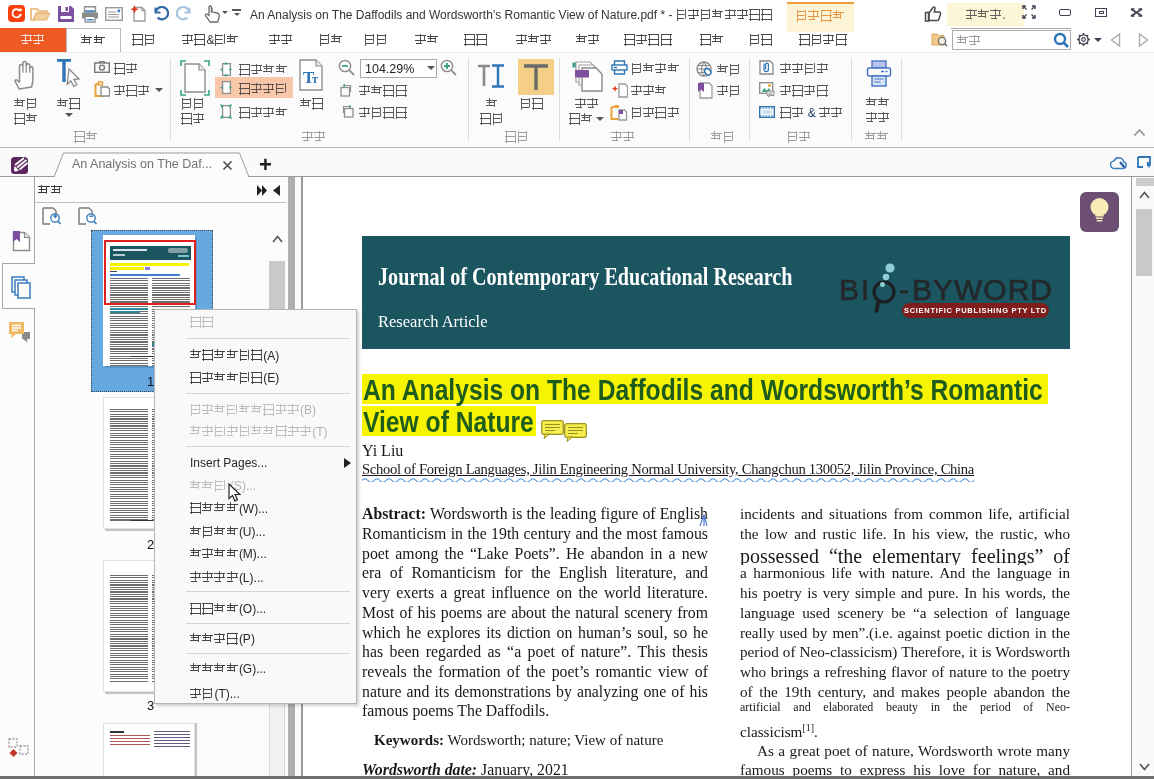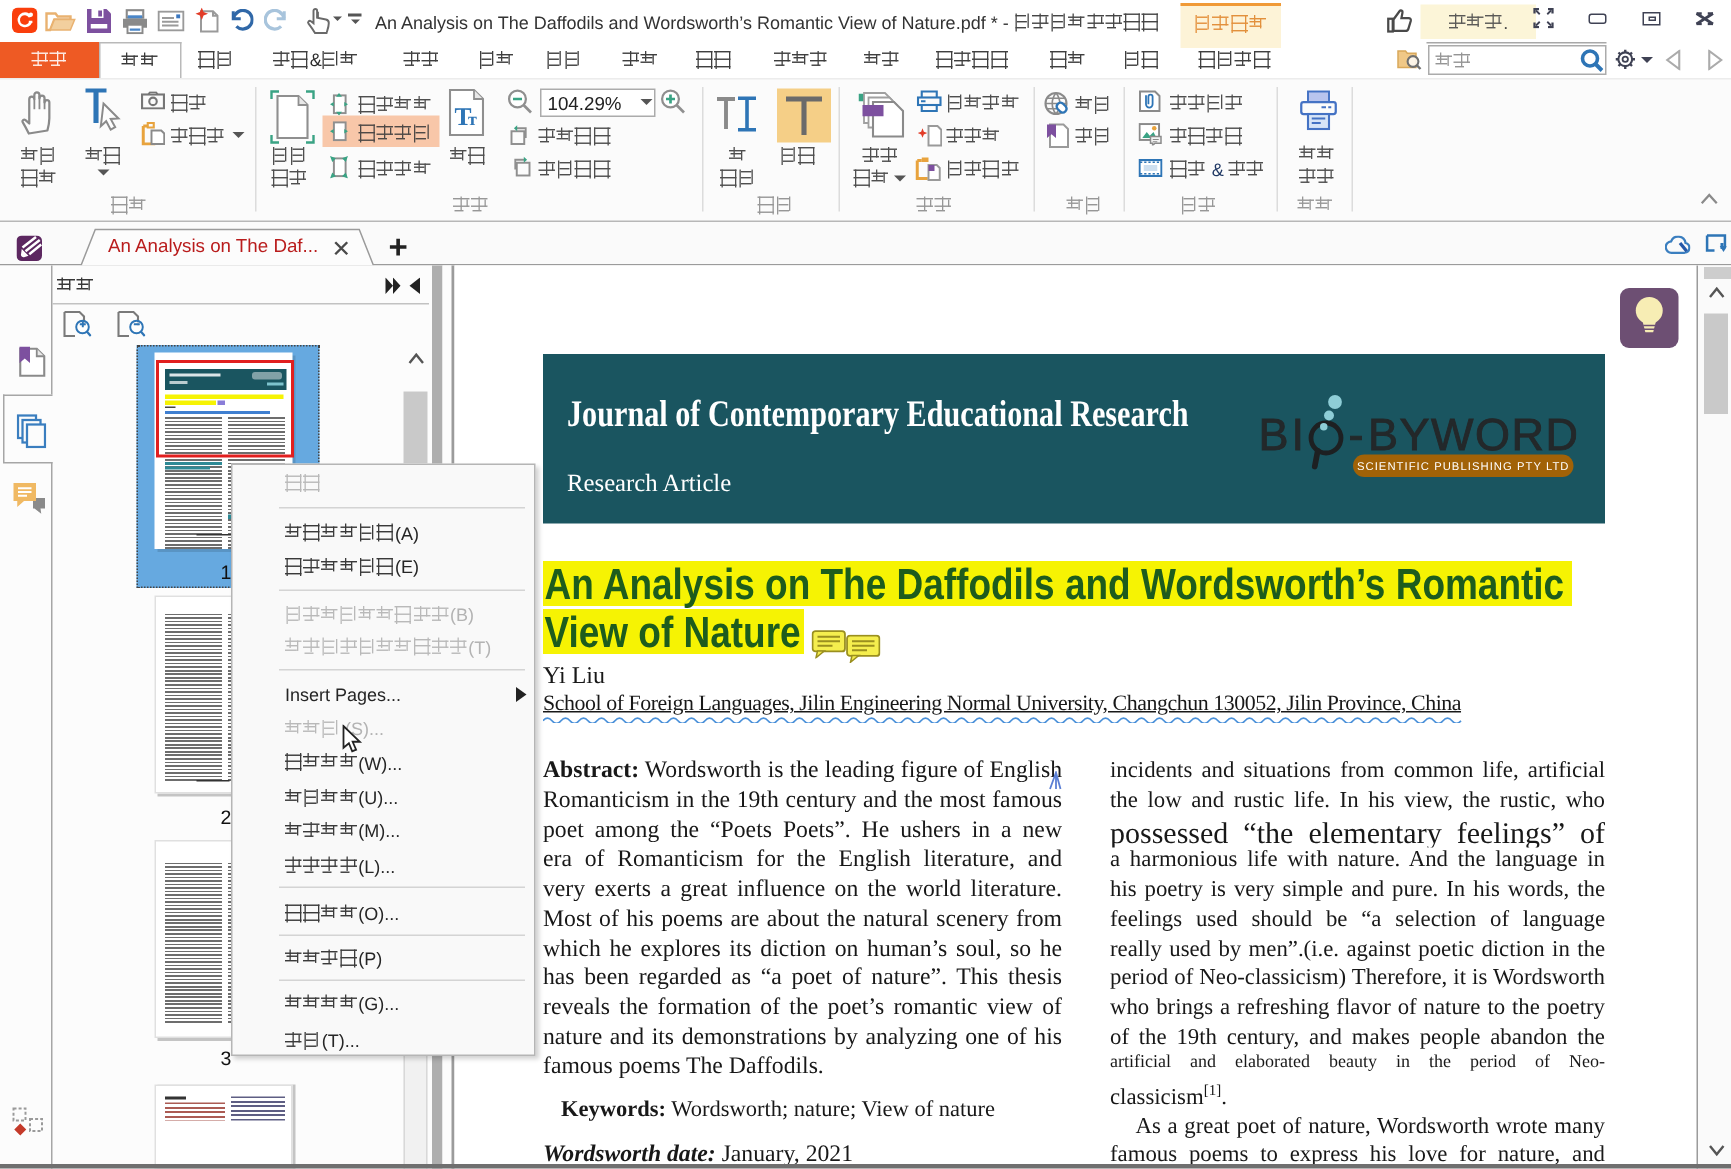--- a/index.html
+++ b/index.html
@@ -326,21 +326,21 @@
 <svg class="a" style="left:11px;top:157px" width="17" height="17" viewBox="0 0 17 17">
 <rect width="17" height="17" rx="3.5" fill="#5c2760"></rect>
 <g stroke="#fff" stroke-width="1.7" fill="none">
 <path d="M4 8L13 1M6 10.5L15.5 3M8.5 12.5L16.5 6"></path>
     </g>
 <path d="M3.5 9l4.5 4.5L5 14.5c-1 .3-2.3-.8-2-2z" fill="#fff"></path>
   </svg>
 <svg class="a" style="left:50px;top:152px" width="204" height="25" viewBox="0 0 204 25">
 <path d="M4 25L13.5 1h176L199 25" fill="#fcfcfc" stroke="#9b9b9b" stroke-width="1"></path>
   </svg>
-<div class="a" style="left:72px;top:157px;font-size:12.5px;color:#b91c1c;white-space:nowrap">An Analysis on  The Daf...</div>
+<div class="a" style="left:72px;top:157px;font-size:12.5px;color:#737373;white-space:nowrap">An Analysis on  The Daf...</div>
 <svg class="a" style="left:222px;top:160px" width="11" height="11" viewBox="0 0 11 11">
 <path d="M1.5 1.5l8 8M9.5 1.5l-8 8" stroke="#4a4a4a" stroke-width="1.6"></path>
   </svg>
 <div class="a" style="left:259px;top:152px;font-size:22px;font-weight:bold;color:#222">+</div>
 <svg class="a" style="left:1110px;top:157px" width="17" height="13" viewBox="0 0 17 13">
 <path d="M4.5 11.5a3.8 3.8 0 0 1-.4-7.6 5 5 0 0 1 9.6 1.1 3.3 3.3 0 0 1-.6 6.5z" fill="none" stroke="#3a7ebf" stroke-width="1.5"></path>
 <path d="M10 5l4.5 5.5" stroke="#2558a8" stroke-width="2.2"></path>
   </svg>
 <svg class="a" style="left:1137px;top:156px" width="14" height="15" viewBox="0 0 14 15">
 <path d="M1 1h12v7" fill="none" stroke="#2e75b6" stroke-width="1.8"></path>
@@ -450,22 +450,22 @@
 <text x="60" y="54">-</text>
       <text x="73" y="54">B</text>
 <text x="94" y="54" letter-spacing="1">YWORD</text>
     </g>
 <circle cx="45" cy="46" r="10" fill="none" stroke="#1d2022" stroke-width="3.2"></circle>
 <path d="M39.5 54.5L37.5 65" stroke="#1d2022" stroke-width="3.8" stroke-linecap="round"></path>
 <circle cx="51" cy="22" r="4.6" fill="#8ecdd6"></circle>
 <circle cx="47" cy="31" r="3.3" fill="#8ecdd6"></circle>
 <circle cx="43.5" cy="38.5" r="2.5" fill="#8ecdd6"></circle>
 </svg>
-<div class="a" style="left:902px;top:303px;width:147px;height:15px;background:#a16207;border-radius:8px;
-color:#fff;font-size:7.5px;font-weight:normal;letter-spacing:0.7px;text-align:center;line-height:16px;white-space:nowrap">SCIENTIFIC PUBLISHING PTY LTD</div>
+<div class="a" style="left:902px;top:303px;width:147px;height:15px;background:#7f1d1d;border-radius:8px;
+color:#fff;font-size:7.5px;font-weight:bold;letter-spacing:0.7px;text-align:center;line-height:16px;white-space:nowrap">SCIENTIFIC PUBLISHING PTY LTD</div>
 <div class="a" style="left:362px;top:374px;width:686px;height:30px;background:#f6f303"></div>
 <div class="a" style="left:362px;top:406px;width:174px;height:30px;background:#f6f303"></div>
 <div class="a" style="left:363px;top:374px;font-size:29px;font-weight:bold;color:#1d5c1d;white-space:nowrap;transform:scaleX(0.85);transform-origin:left top">An Analysis on The Daffodils and Wordsworth’s Romantic</div>
 <div class="a" style="left:363px;top:406px;font-size:29px;font-weight:bold;color:#1d5c1d;white-space:nowrap;transform:scaleX(0.85);transform-origin:left top">View of Nature</div>
 <svg class="a" style="left:541px;top:420px" width="23" height="19" viewBox="0 0 23 19">
 <rect x="0.7" y="0.7" width="21.6" height="13.6" rx="2" fill="#f5ee4e" stroke="#9a8f1f" stroke-width="1.2"></rect>
 <path d="M4 4.5h15M4 7.5h15M4 10.5h10" stroke="#9a8f1f" stroke-width="1.2"></path>
 <path d="M4 14l-1 4.5L8.5 14z" fill="#f5ee4e" stroke="#9a8f1f" stroke-width="1"></path>
   </svg>
 <svg class="a" style="left:564px;top:423px" width="23" height="19" viewBox="0 0 23 19">
@@ -473,37 +473,37 @@
 <path d="M4 4.5h15M4 7.5h15M4 10.5h10" stroke="#9a8f1f" stroke-width="1.2"></path>
 <path d="M4 14l-1 4.5L8.5 14z" fill="#f5ee4e" stroke="#9a8f1f" stroke-width="1"></path>
   </svg>
 <div class="a ser" style="left:362px;top:442px;font-size:16px;color:#181818">Yi Liu</div>
 <div class="a ser" style="left:362px;top:461px;font-size:14.6px;letter-spacing:-0.3px;color:#181818;white-space:nowrap;text-decoration:underline">School of Foreign Languages, Jilin Engineering Normal University, Changchun 130052, Jilin Province, China</div>
 <svg class="a" style="left:362px;top:477px" width="614" height="5" viewBox="0 0 614 5">
 <path d="M0 3.5 Q 3 0 6 3.5 T 12 3.5 T 18 3.5 T 24 3.5 T 30 3.5 T 36 3.5 T 42 3.5 T 48 3.5 T 54 3.5 T 60 3.5 T 66 3.5 T 72 3.5 T 78 3.5 T 84 3.5 T 90 3.5 T 96 3.5 T 102 3.5 T 108 3.5 T 114 3.5 T 120 3.5 T 126 3.5 T 132 3.5 T 138 3.5 T 144 3.5 T 150 3.5 T 156 3.5 T 162 3.5 T 168 3.5 T 174 3.5 T 180 3.5 T 186 3.5 T 192 3.5 T 198 3.5 T 204 3.5 T 210 3.5 T 216 3.5 T 222 3.5 T 228 3.5 T 234 3.5 T 240 3.5 T 246 3.5 T 252 3.5 T 258 3.5 T 264 3.5 T 270 3.5 T 276 3.5 T 282 3.5 T 288 3.5 T 294 3.5 T 300 3.5 T 306 3.5 T 312 3.5 T 318 3.5 T 324 3.5 T 330 3.5 T 336 3.5 T 342 3.5 T 348 3.5 T 354 3.5 T 360 3.5 T 366 3.5 T 372 3.5 T 378 3.5 T 384 3.5 T 390 3.5 T 396 3.5 T 402 3.5 T 408 3.5 T 414 3.5 T 420 3.5 T 426 3.5 T 432 3.5 T 438 3.5 T 444 3.5 T 450 3.5 T 456 3.5 T 462 3.5 T 468 3.5 T 474 3.5 T 480 3.5 T 486 3.5 T 492 3.5 T 498 3.5 T 504 3.5 T 510 3.5 T 516 3.5 T 522 3.5 T 528 3.5 T 534 3.5 T 540 3.5 T 546 3.5 T 552 3.5 T 558 3.5 T 564 3.5 T 570 3.5 T 576 3.5 T 582 3.5 T 588 3.5 T 594 3.5 T 600 3.5 T 606 3.5 T 612 3.5" fill="none" stroke="#4a90d9" stroke-width="1.1"></path>
   </svg>
 <div class="tl" style="left:362px;top:505.3px;width:346px;font-size:15.8px"><b>Abstract:</b> Wordsworth is the leading figure of English</div>
 <div class="tl" style="left:362px;top:525.0px;width:346px;font-size:15.8px">Romanticism in the 19th century and the most famous</div>
-<div class="tl" style="left:362px;top:544.7px;width:346px;font-size:15.8px">poet among the “Poets Poets”. He ushers in a new</div>
+<div class="tl" style="left:362px;top:544.7px;width:346px;font-size:15.8px">poet among the “Lake Poets”. He abandon in a new</div>
 <div class="tl" style="left:362px;top:564.4px;width:346px;font-size:15.8px">era of Romanticism for the English literature, and</div>
 <div class="tl" style="left:362px;top:584.1px;width:346px;font-size:15.8px">very exerts a great influence on the world literature.</div>
 <div class="tl" style="left:362px;top:603.8px;width:346px;font-size:15.8px">Most of his poems are about the natural scenery from</div>
 <div class="tl" style="left:362px;top:623.5px;width:346px;font-size:15.8px">which he explores its diction on human’s soul, so he</div>
 <div class="tl" style="left:362px;top:643.2px;width:346px;font-size:15.8px">has been regarded as “a poet of nature”. This thesis</div>
 <div class="tl" style="left:362px;top:662.9px;width:346px;font-size:15.8px">reveals the formation of the poet’s romantic view of</div>
 <div class="tl" style="left:362px;top:682.6px;width:346px;font-size:15.8px">nature and its demonstrations by analyzing one of his</div>
 <div class="tln" style="left:362px;top:702.3px;width:346px;font-size:15.8px">famous poems The Daffodils.</div>
 <div class="tln" style="left:374px;top:731.85px;font-size:15px"><b>Keywords:</b> Wordsworth; nature; View of nature</div>
 <div class="tln" style="left:362px;top:761.4px;font-size:15.8px"><b><i>Wordsworth date:</i></b> January, 2021</div>
 <div class="tl" style="left:740px;top:505.3px;width:330px;font-size:15.2px">incidents and situations from common life, artificial</div>
 <div class="tl" style="left:740px;top:525.0px;width:330px;font-size:15.2px">the low and rustic life. In his view, the rustic, who</div>
 <div class="tl" style="left:740px;top:544.7px;width:330px;font-size:20px">possessed “the elementary feelings” of man, lived</div>
 <div class="tl" style="left:740px;top:564.4px;width:330px;font-size:15.2px">a harmonious life with nature. And the language in</div>
 <div class="tl" style="left:740px;top:584.1px;width:330px;font-size:15.2px">his poetry is very simple and pure. In his words, the</div>
-<div class="tl" style="left:740px;top:603.8px;width:330px;font-size:15.2px">feelings used should be “a selection of language</div>
+<div class="tl" style="left:740px;top:603.8px;width:330px;font-size:15.2px">language used scenery be “a selection of language</div>
 <div class="tl" style="left:740px;top:623.5px;width:330px;font-size:15.2px">really used by men”.(i.e. against poetic diction in the</div>
 <div class="tl" style="left:740px;top:643.2px;width:330px;font-size:15.2px">period of Neo-classicism) Therefore, it is Wordsworth</div>
 <div class="tl" style="left:740px;top:662.9px;width:330px;font-size:15.2px">who brings a refreshing flavor of nature to the poetry</div>
 <div class="tl" style="left:740px;top:682.6px;width:330px;font-size:15.2px">of the 19th century, and makes people abandon the</div>
 <div class="tl" style="left:740px;top:700px;width:330px;font-size:12px">artificial and elaborated beauty in the period of Neo-</div>
 <div class="tln" style="left:740px;top:722.0px;width:330px;font-size:15.2px">classicism<sup style="font-size:10px">[1]</sup>.</div>
 <div class="tl" style="left:740px;top:741.7px;width:330px;font-size:15.2px"><span style="display:inline-block;width:17px"></span>As a great poet of nature, Wordsworth wrote many</div>
 <div class="tl" style="left:740px;top:761.4px;width:330px;font-size:15.2px">famous poems to express his love for nature, and</div>
 <svg class="a" style="left:699px;top:514px" width="9" height="13" viewBox="0 0 9 13">
 <path d="M1 12L5 1l3 11M5 1v11" fill="none" stroke="#5b7fd4" stroke-width="1.2"></path>

